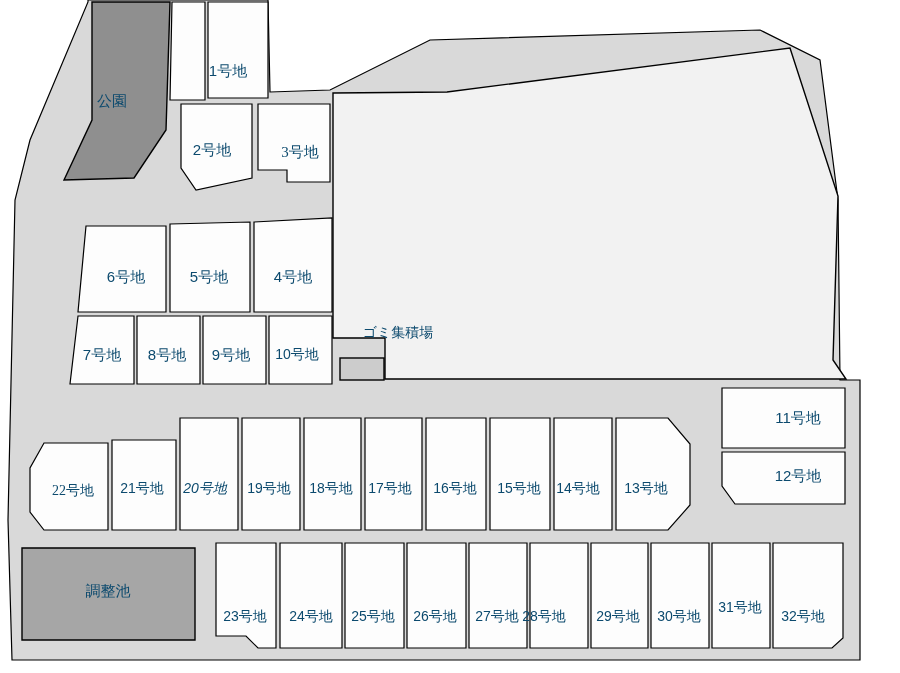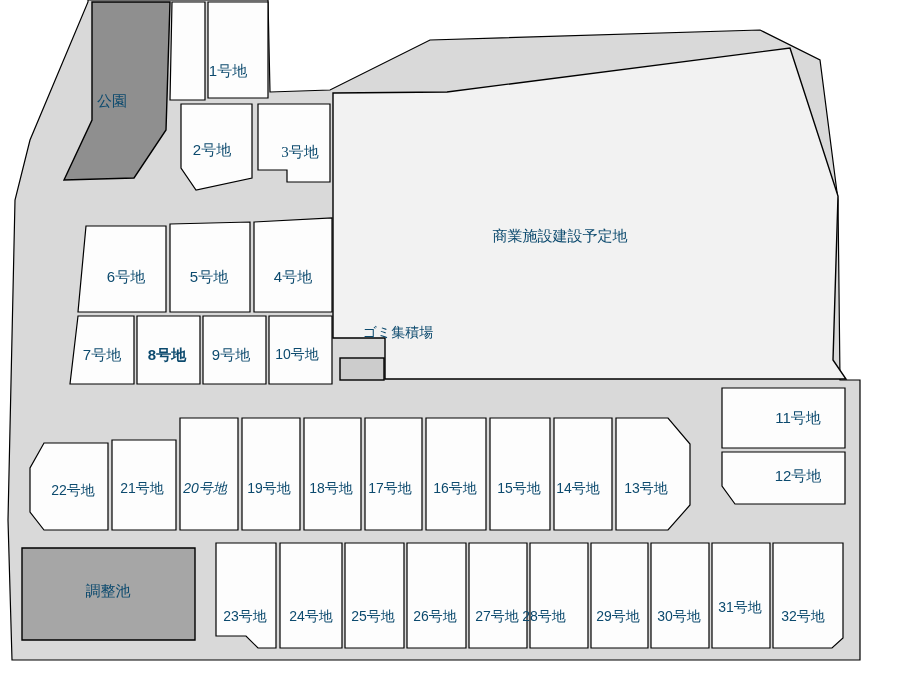--- a/index.html
+++ b/index.html
@@ -125,45 +125,44 @@
       <path d="M 591,543 L 648,543 L 648,648 L 591,648 Z" fill="#fdfdfd" stroke="#000000" stroke-width="1.2"></path>
       <path d="M 651,543 L 709,543 L 709,648 L 651,648 Z" fill="#fdfdfd" stroke="#000000" stroke-width="1.2"></path>
       <path d="M 712,543 L 770,543 L 770,648 L 712,648 Z" fill="#fdfdfd" stroke="#000000" stroke-width="1.2"></path>
       <path d="M 773,543 L 843,543 L 843,638 L 832,648 L 773,648 Z" fill="#fdfdfd" stroke="#000000" stroke-width="1.2"></path>
     </g>
 
   </svg>
 
   <div class="label-layer" id="label-layer">
       <div class="plot-label big" style="left: 112px; top: 101px;">公園</div>
-      <div class="plot-label big" style="left: 560px; top: 236px;">商業施設建設予定地</div>
       <div class="plot-label small" style="left: 398px; top: 333px;">ゴミ集積場</div>
       <div class="plot-label big" style="left: 108px; top: 591px;">調整池</div>
       <div class="plot-label big" style="left: 228px; top: 71px;">1号地</div>
       <div class="plot-label big" style="left: 212px; top: 150px;">2号地</div>
       <div class="plot-label big" style="left: 300px; top: 152px; font-family: Liberation Serif, serif;">3号地</div>
       <div class="plot-label big" style="left: 293px; top: 277px;">4号地</div>
       <div class="plot-label big" style="left: 209px; top: 277px;">5号地</div>
       <div class="plot-label big" style="left: 126px; top: 277px;">6号地</div>
       <div class="plot-label big" style="left: 102px; top: 355px;">7号地</div>
-      <div class="plot-label big" style="left: 167px; top: 355px; font-weight: bold;">8号地</div>
+      <div class="plot-label big" style="left: 167px; top: 355px;">8号地</div>
       <div class="plot-label big" style="left: 231px; top: 355px;">9号地</div>
       <div class="plot-label small" style="left: 297px; top: 355px;">10号地</div>
       <div class="plot-label big" style="left: 798px; top: 418px;">11号地</div>
       <div class="plot-label big" style="left: 798px; top: 476px;">12号地</div>
       <div class="plot-label small" style="left: 646px; top: 489px;">13号地</div>
       <div class="plot-label small" style="left: 578px; top: 489px;">14号地</div>
       <div class="plot-label small" style="left: 519px; top: 489px;">15号地</div>
       <div class="plot-label small" style="left: 455px; top: 489px;">16号地</div>
       <div class="plot-label small" style="left: 390px; top: 489px;">17号地</div>
       <div class="plot-label small" style="left: 331px; top: 489px;">18号地</div>
       <div class="plot-label small" style="left: 269px; top: 489px;">19号地</div>
       <div class="plot-label small" style="left: 205px; top: 489px; font-style: italic;">20号地</div>
       <div class="plot-label small" style="left: 142px; top: 489px;">21号地</div>
-      <div class="plot-label small" style="left: 73px; top: 491px;">22号地</div>
+      <div class="plot-label small" style="left: 73px; top: 491px; font-family: Liberation Serif, serif;">22号地</div>
       <div class="plot-label small" style="left: 245px; top: 617px;">23号地</div>
       <div class="plot-label small" style="left: 311px; top: 617px;">24号地</div>
       <div class="plot-label small" style="left: 373px; top: 617px;">25号地</div>
       <div class="plot-label small" style="left: 435px; top: 617px;">26号地</div>
       <div class="plot-label small" style="left: 497px; top: 617px;">27号地</div>
       <div class="plot-label small" style="left: 544px; top: 617px;">28号地</div>
       <div class="plot-label small" style="left: 618px; top: 617px;">29号地</div>
       <div class="plot-label small" style="left: 679px; top: 617px;">30号地</div>
       <div class="plot-label small" style="left: 740px; top: 608px;">31号地</div>
       <div class="plot-label small" style="left: 803px; top: 617px;">32号地</div>

